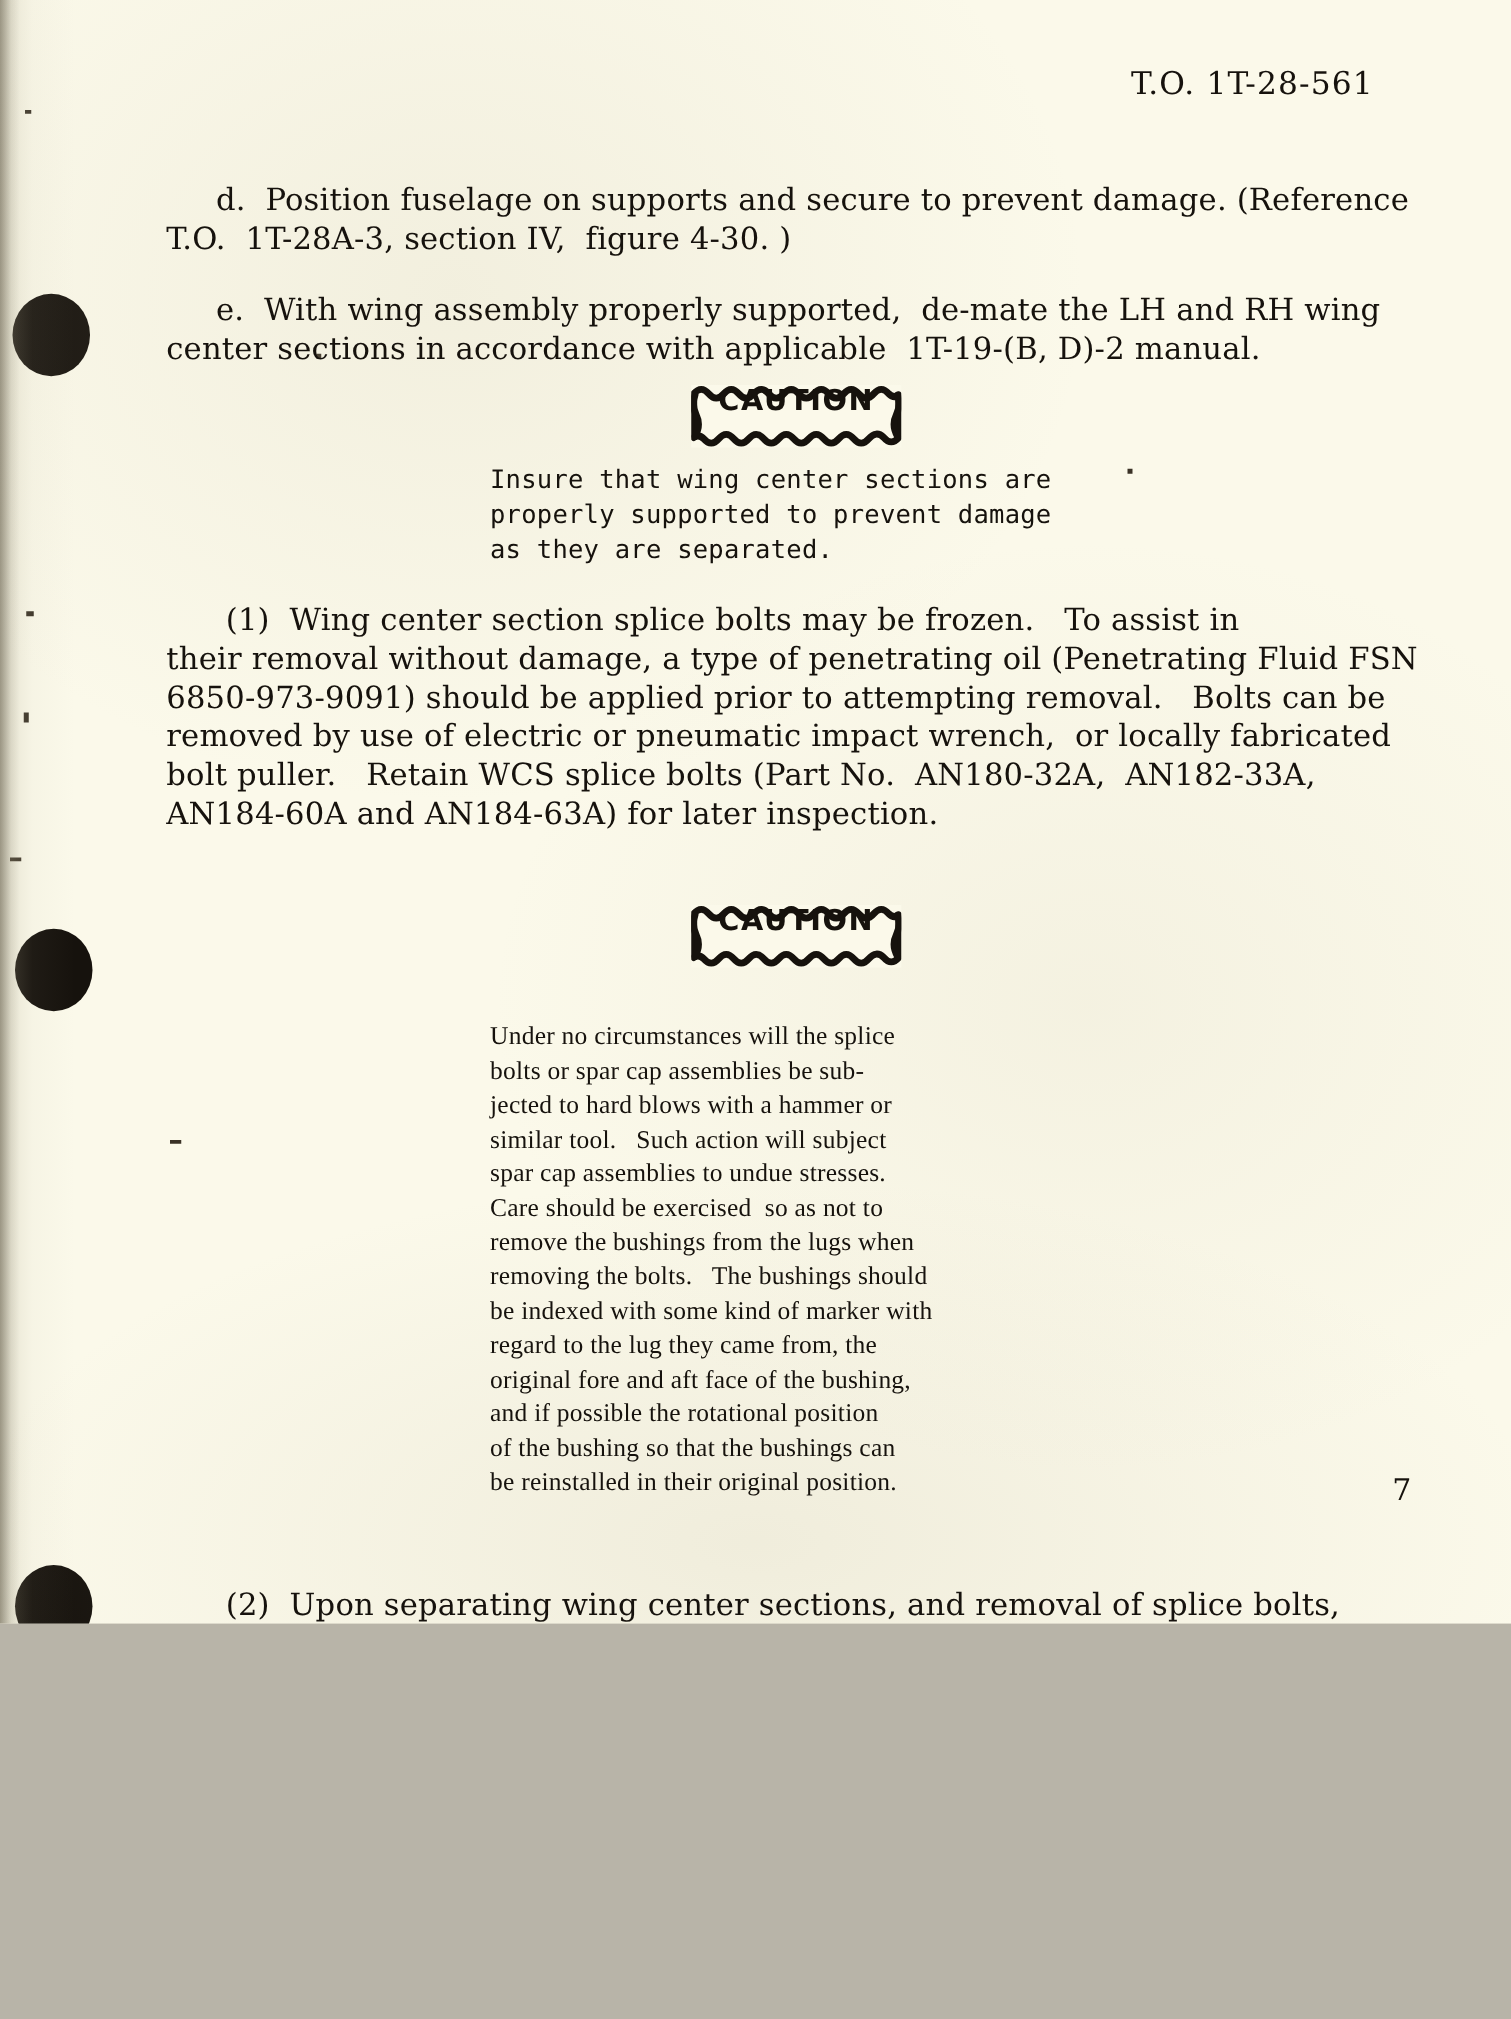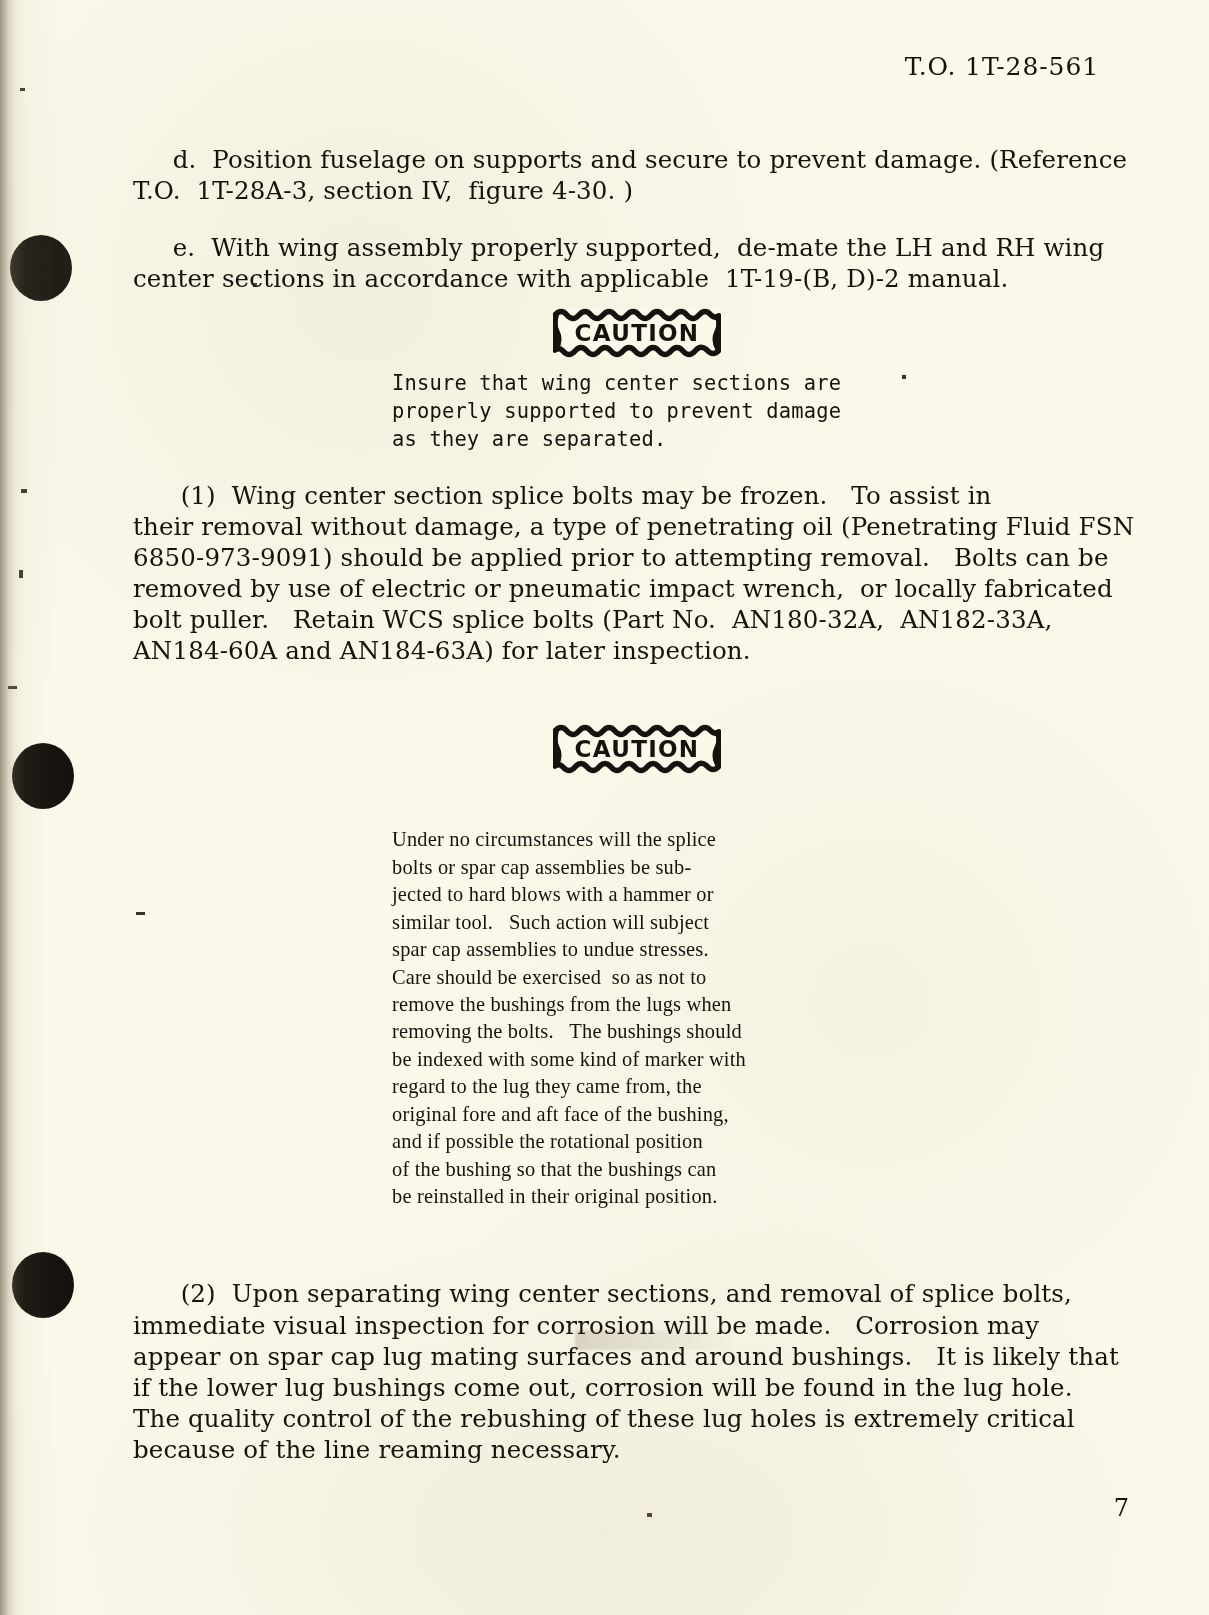--- a/index.html
+++ b/index.html
@@ -3,21 +3,21 @@
 <meta charset="utf-8">
 <style>
   html, body {
     margin: 0;
     padding: 0;
     background: #b8b4a8;
   }
   .page {
     position: relative;
     width: 1209px;
-    height: 1615px;
+    height: 1299px;
     margin: 0 auto;
     background: #fbf9ea;
     overflow: hidden;
     font-family: "DejaVu Serif", "Liberation Serif", serif;
     color: #16120d;
     box-sizing: border-box;
   }
   
   .paper-tint {
     position: absolute;
@@ -82,41 +82,40 @@
   .caution-wrap {
     display: flex;
     justify-content: center;
     margin: 14px 0 12px 0;
   }
   .caution-box {
     position: relative;
     width: 168px;
     height: 50px;
     display: flex;
-    align-items: center;
     justify-content: center;
     background: #fbf9ea;
   }
   .caution-box .scallop {
     position: absolute;
     inset: 0;
     display: block;
   }
   .caution-label {
     position: relative;
     font-family: "DejaVu Sans", "Liberation Sans", sans-serif;
     font-weight: 700;
     font-size: 23px;
     letter-spacing: 1.3px;
     color: #16120d;
     z-index: 2;
   }
 
   .caution-body {
-    margin: 10px 0 26px 0;
+    margin: 0 0 26px 0;
     padding-left: 259px;
     font-family: "DejaVu Sans Mono", "Liberation Mono", monospace;
     font-size: 20.4px;
     line-height: 1.36;
     letter-spacing: 0.2px;
     white-space: pre-wrap;
   }
   .caution-body.tight { line-height: 1.345; font-family: Liberation Serif, serif; }
 
   .gap-a { height: 18px; }

